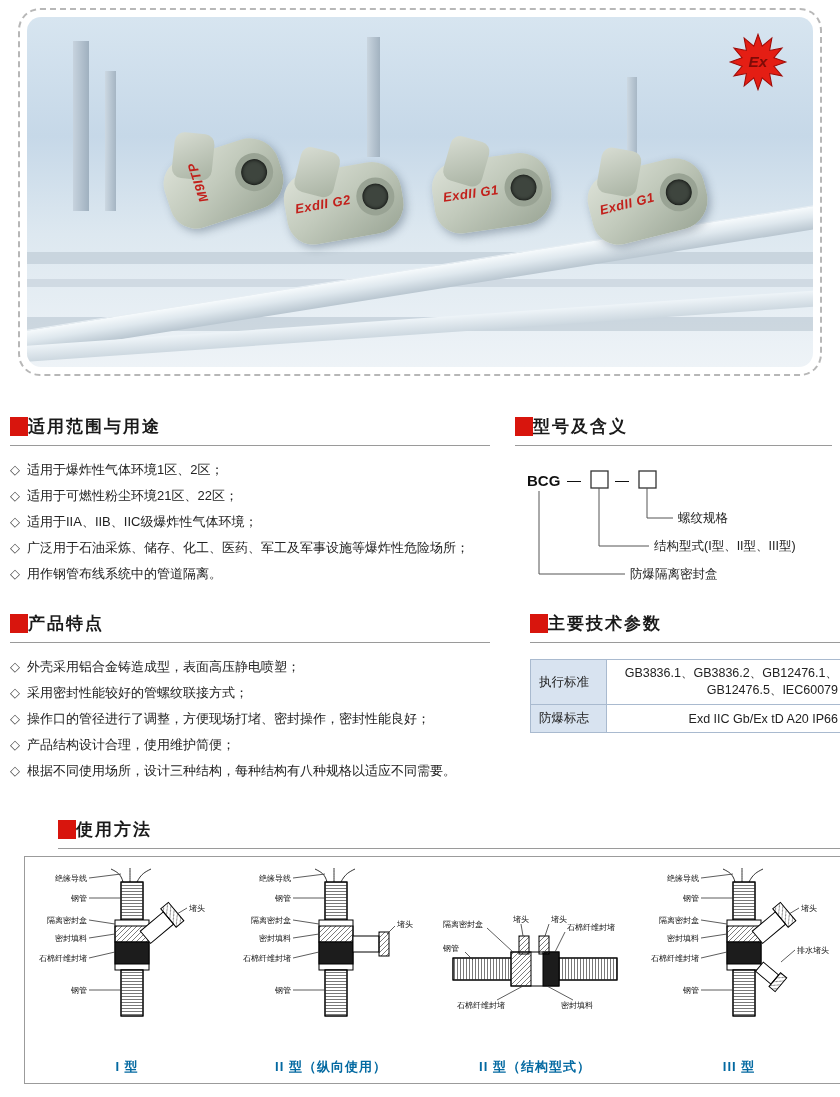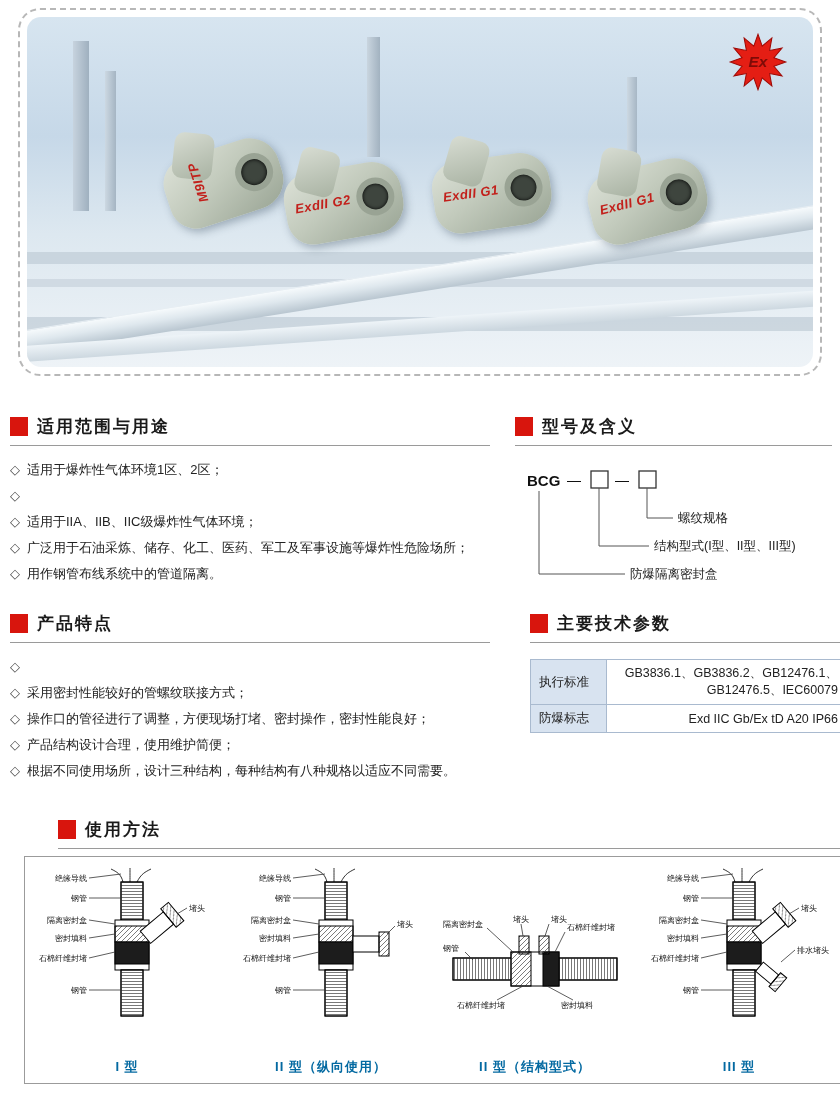--- a/index.html
+++ b/index.html
@@ -34,21 +34,21 @@
   .p-port { position:absolute; right:8px; top:16px; width:38px; height:38px; border-radius:50%;
             background:#3e453e; border:6px solid #99a394; box-shadow:inset 0 0 4px #000; }
   .p-mark { position:absolute; left:10px; top:26px; color:#c2201b; font-weight:bold; font-style:italic;
             font-size:13px; letter-spacing:.5px; white-space:nowrap; }
   .p-mark.vert { transform:rotate(-90deg); left:14px; top:20px; }
 
   .ex-logo { position:absolute; right:18px; top:16px; width:74px; height:58px; }
 
   
   .section { position:absolute; }
-  .sec-header { display:flex; align-items:center; gap:9px; border-bottom:1px solid #9a9a9a; padding-bottom:7px; }
+  .sec-header { display:flex; align-items:center; border-bottom:1px solid #9a9a9a; padding-bottom:7px; }
   .red-square { width:18px; height:19px; background:#d8150d; flex:0 0 auto; }
   .sec-title { font-size:17px; font-weight:bold; color:#1a1a1a; letter-spacing:2px; }
 
   .bullets { margin-top:11px; }
   .bullet { display:flex; font-size:13px; color:#222; line-height:26px; white-space:nowrap; }
   .diamond { margin-right:7px; color:#444; flex:0 0 auto; }
 
   
   .param-table { border-collapse:collapse; width:317px; margin-top:16px; font-size:12.5px; table-layout:fixed;border-radius:13px; }
   .param-table td { border:1px solid #a9bacf; padding:5px 8px; vertical-align:middle; color:#222; }
@@ -137,20 +137,21 @@
       <span class="red-square"></span>
       <span class="sec-title">适用范围与用途</span>
     </div>
     <div class="bullets">
       <div class="bullet">
           <span class="diamond">◇</span>
           <span>适用于爆炸性气体环境1区、2区；</span>
         </div>
       <div class="bullet">
           <span class="diamond">◇</span>
+          <span>适用于可燃性粉尘环境21区、22区；</span>
         </div>
       <div class="bullet">
           <span class="diamond">◇</span>
           <span>适用于IIA、IIB、IIC级爆炸性气体环境；</span>
         </div>
       <div class="bullet">
           <span class="diamond">◇</span>
           <span>广泛用于石油采炼、储存、化工、医药、军工及军事设施等爆炸性危险场所；</span>
         </div>
       <div class="bullet">
@@ -181,20 +182,21 @@
   </div>
 
   <div class="section" style="left:10px;top:612px;width:480px;">
     <div class="sec-header">
       <span class="red-square"></span>
       <span class="sec-title">产品特点</span>
     </div>
     <div class="bullets">
       <div class="bullet">
           <span class="diamond">◇</span>
+          <span>外壳采用铝合金铸造成型，表面高压静电喷塑；</span>
         </div>
       <div class="bullet">
           <span class="diamond">◇</span>
           <span>采用密封性能较好的管螺纹联接方式；</span>
         </div>
       <div class="bullet">
           <span class="diamond">◇</span>
           <span>操作口的管径进行了调整，方便现场打堵、密封操作，密封性能良好；</span>
         </div>
       <div class="bullet">

